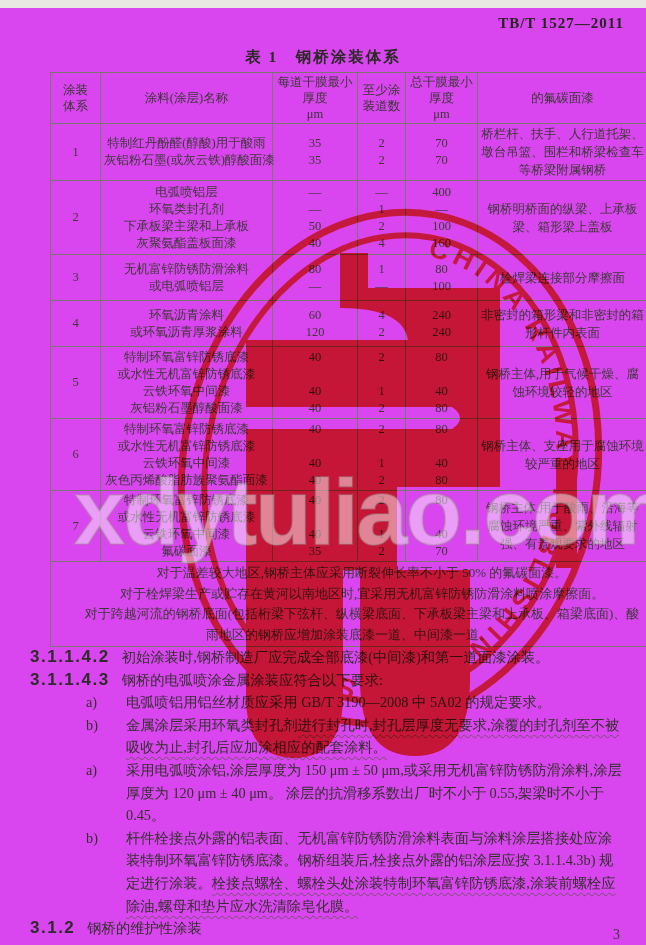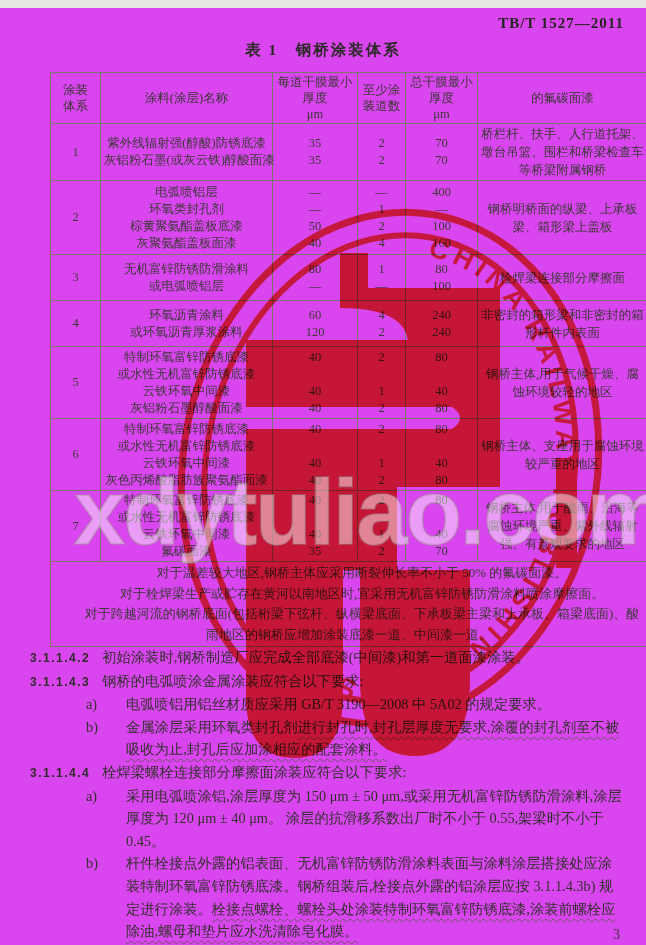--- a/index.html
+++ b/index.html
@@ -6,21 +6,21 @@
   .page{
     position:relative;width:646px;height:945px;margin:8px auto;
     background:#d946ef;overflow:hidden;
     font-family:"Liberation Serif","DejaVu Serif",serif;color:#34322e;
   }
   .header-code{
     position:absolute;top:7px;right:22px;font-weight:bold;
     font-size:15px;letter-spacing:1px;color:#262522;
   }
   .table-title{
-    position:absolute;top:32px;left:0;width:100%;text-align:center;
+    position:absolute;top:39px;left:0;width:100%;text-align:center;
     font-weight:bold;font-size:15.5px;letter-spacing:2px;color:#2c2a26;
   }
   .tbl-wrap{position:absolute;left:32px;top:64px;width:599px;padding-left:18px;}
   table.coating{
     border-collapse:collapse;table-layout:fixed;width:597px;
     font-size:12.5px;line-height:17px;color:#3c3a35;
   }
   table.coating th,table.coating td{
     border:1px solid #7a766e;padding:1px 3px;text-align:center;
     vertical-align:middle;font-weight:normal;
@@ -30,21 +30,21 @@
   td.c-names div{white-space:nowrap;}
   td.c-notes{text-align:left;padding:5px 8px 7px 8px;line-height:20.5px;font-size:13px;}
   td.c-notes p{margin:0;text-indent:2em;}
   .bodytext{
     position:absolute;left:30px;top:638px;width:594px;
     font-size:14.3px;line-height:22.6px;color:#33312c;
   }
   .bodytext p{margin:0;}
   .clause-num{
     font-family:"Liberation Sans","DejaVu Sans",sans-serif;
-    font-weight:bold;font-size:12px;letter-spacing:1.5px;margin-right:12px;color:#2e2c28;
+    font-weight:bold;font-size:17px;letter-spacing:1.5px;margin-right:12px;color:#2e2c28;
   }
   p.item{position:relative;padding-left:96px;}
   p.item .marker{position:absolute;left:56px;top:0;}
   .wavy{
     text-decoration:underline;text-decoration-style:wavy;
     text-decoration-color:rgba(95,85,78,.8);text-decoration-thickness:1px;
     text-underline-offset:4px;
   }
   .page-num{position:absolute;right:26px;bottom:10px;font-size:14px;color:#3a3833;}
   .stamp{
@@ -105,21 +105,21 @@
             </th>
             <th>
               <div>的氟碳面漆</div>
             </th>
           </tr>
         </thead>
       <tbody>
           <tr style="height: 52px;">
             <td>1</td>
             <td class="c-names">
-              <div>紫外线辐射强(醇酸)防锈底漆</div>
+              <div>特制红丹酚醛(醇酸)用于酸雨</div>
               <div>灰铝粉石墨(或灰云铁)醇酸面漆</div>
             </td>
             <td>
               <div>35</div>
               <div>35</div>
             </td>
             <td>
               <div>2</div>
               <div>2</div>
             </td>
@@ -127,21 +127,21 @@
               <div>70</div>
               <div>70</div>
             </td>
             <td class="c-app">桥栏杆、扶手、人行道托架、墩台吊篮、围栏和桥梁检查车等桥梁附属钢桥</td>
           </tr>
           <tr style="height: 74px;">
             <td>2</td>
             <td class="c-names">
               <div>电弧喷铝层</div>
               <div>环氧类封孔剂</div>
-              <div>棕黄聚氨酯盖板底漆</div>
+              <div>下承板梁主梁和上承板</div>
               <div>灰聚氨酯盖板面漆</div>
             </td>
             <td>
               <div>—</div>
               <div>—</div>
               <div>50</div>
               <div>40</div>
             </td>
             <td>
               <div>—</div>
@@ -290,21 +290,20 @@
           </tr>
         </tbody>
     </table>
   </div>
 
   <div class="bodytext">
     <p><span class="clause-num">3.1.1.4.2</span><span>初始涂装时,钢桥制造厂应完成全部底漆(中间漆)和第一道面漆涂装。</span></p>
     <p><span class="clause-num">3.1.1.4.3</span><span>钢桥的电弧喷涂金属涂装应符合以下要求:</span></p>
     <p class="item"><span class="marker">a)</span><span>电弧喷铝用铝丝材质应采用 GB/T 3190—2008 中 5A02 的规定要求。</span></p>
     <p class="item"><span class="marker">b)</span><span>金属涂层采用环氧类封孔剂</span><span class="wavy">进行封孔时,封孔层厚度无要求,涂覆的封孔剂至不被吸收为止,封孔后应加涂相应的配套涂料。</span></p>
-    <p><span class="clause-num">3.1.1.4.4</span><span>栓焊梁螺栓连接部分摩擦面涂装应符合以下要求:</span></p>
     <p class="item"><span class="marker">a)</span><span>采用电弧喷涂铝,涂层厚度为 150 μm ± 50 μm,或采用无机富锌防锈防滑涂料,涂层厚度为 120 μm ± 40 μm。 涂层的抗滑移系数出厂时不小于 0.55,架梁时不小于 0.45。</span></p>
     <p class="item"><span class="marker">b)</span><span>杆件栓接点外露的铝表面、无机富锌防锈防滑涂料表面与涂料涂层搭接处应涂装特制环氧富锌防锈底漆。钢桥组装后,栓接点外露的铝涂层应按 3.1.1.4.3b) 规定进行涂装。</span><span class="wavy">栓接点螺栓、螺栓头处涂装特制环氧富锌防锈底漆,涂装前螺栓应除油,螺母和垫片应水洗清除皂化膜。</span></p>
     <p><span class="clause-num">3.1.2</span><span>钢桥的维护性涂装</span></p>
 
   </div>
 
   <svg class="stamp" viewBox="0 0 646 945" xmlns="http://www.w3.org/2000/svg">
     <g transform="rotate(10 390 460)" fill="none" stroke="#e64a32">
       <ellipse cx="390" cy="460" rx="207" ry="257" stroke-width="7"></ellipse>
       <ellipse cx="390" cy="460" rx="184" ry="234" stroke-width="6"></ellipse>

